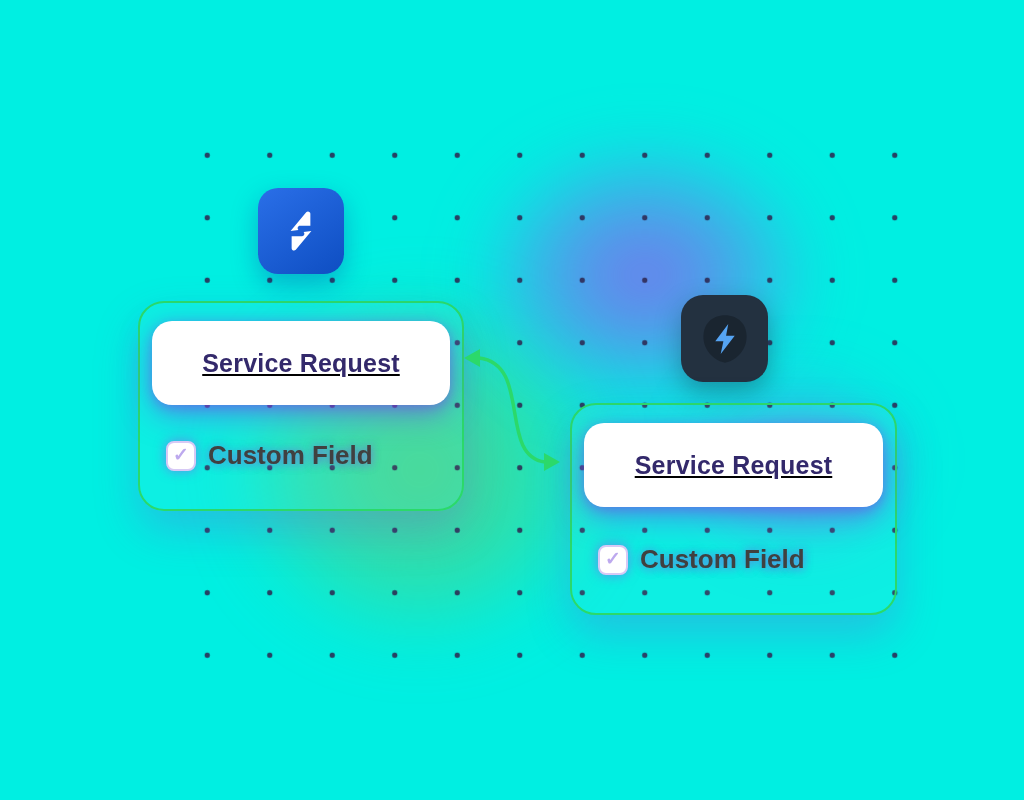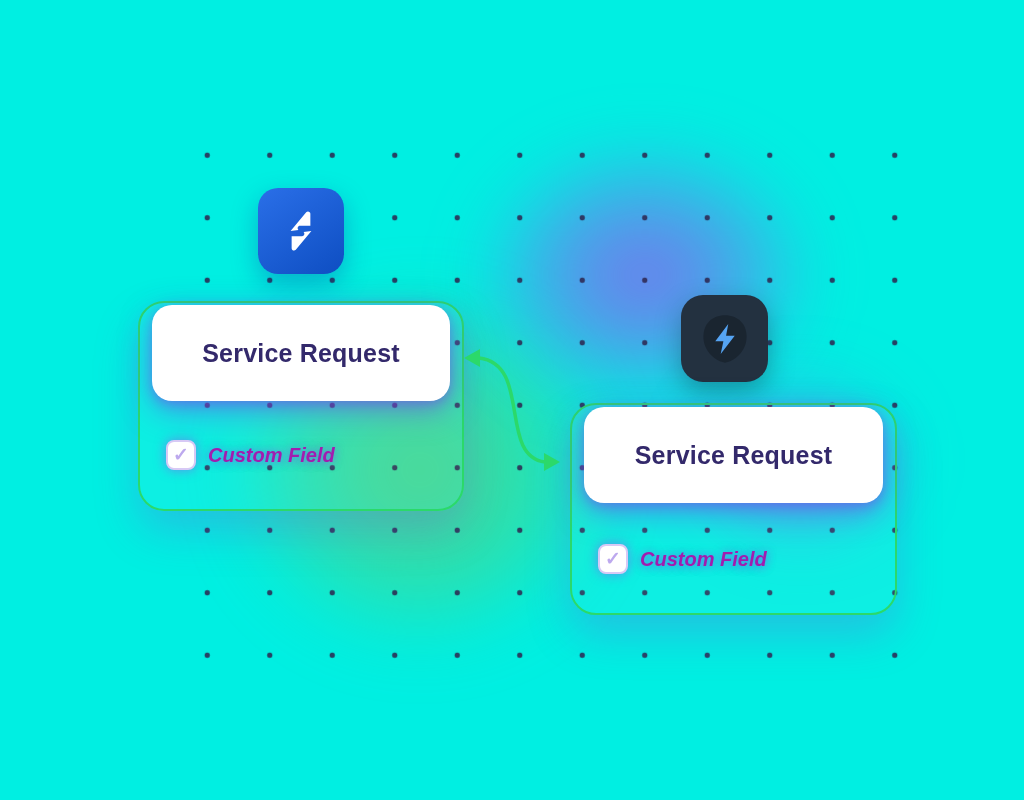--- a/index.html
+++ b/index.html
@@ -50,24 +50,25 @@
   
   .card{
     position:absolute;border:2px solid #2bd96a;border-radius:26px;
     background:rgba(255,255,255,0.05);
     box-shadow:0 20px 44px rgba(120,80,220,0.28);
   }
   .card-left{left:138px;top:301px;width:322px;height:206px;}
   .card-right{left:570px;top:403px;width:323px;height:208px;}
 
   .pill{
-    position:absolute;left:12px;top:2px;right:12px;height:96px;
+    position:absolute;left:12px;top:18px;right:12px;height:84px;
     background:#ffffff;border-radius:20px;
     display:flex;align-items:center;justify-content:center;
     box-shadow:0 10px 30px rgba(122,63,236,0.50),0 3px 12px rgba(122,63,236,0.40);
+    text-decoration:underline;
   }
   .pill-label{
     font-size:25px;font-weight:700;color:#33296b;letter-spacing:0.2px;
   }
 
   .field-row{
     position:absolute;left:26px;display:flex;align-items:center;gap:12px;
   }
   .card-left  .field-row{top:137px;}
   .card-right .field-row{top:139px;}
@@ -76,23 +77,22 @@
     width:30px;height:30px;border-radius:8px;background:#ffffff;
     border:2px solid #d7c9f5;box-sizing:border-box;
     display:flex;align-items:center;justify-content:center;
     box-shadow:0 0 12px rgba(140,90,240,0.65);
     cursor:pointer;
   }
   .checkbox .check{
     font-size:19px;line-height:1;color:#bda9ee;font-weight:700;transform:translateY(-1px);
   }
   .field-label{
-    font-size:20px;font-weight:700;color:#a21caf;
+    font-size:26px;font-weight:700;color:#404040;
     text-shadow:0 0 10px rgba(130,80,230,0.55),0 2px 8px rgba(130,80,230,0.35);
-    font-style:italic;
   }
 
   .connector{position:absolute;left:0;top:0;pointer-events:none;}
 </style>
 </head>
 <body>
 
 <div class="stage">
 
   <div class="blob blob-green"></div>

